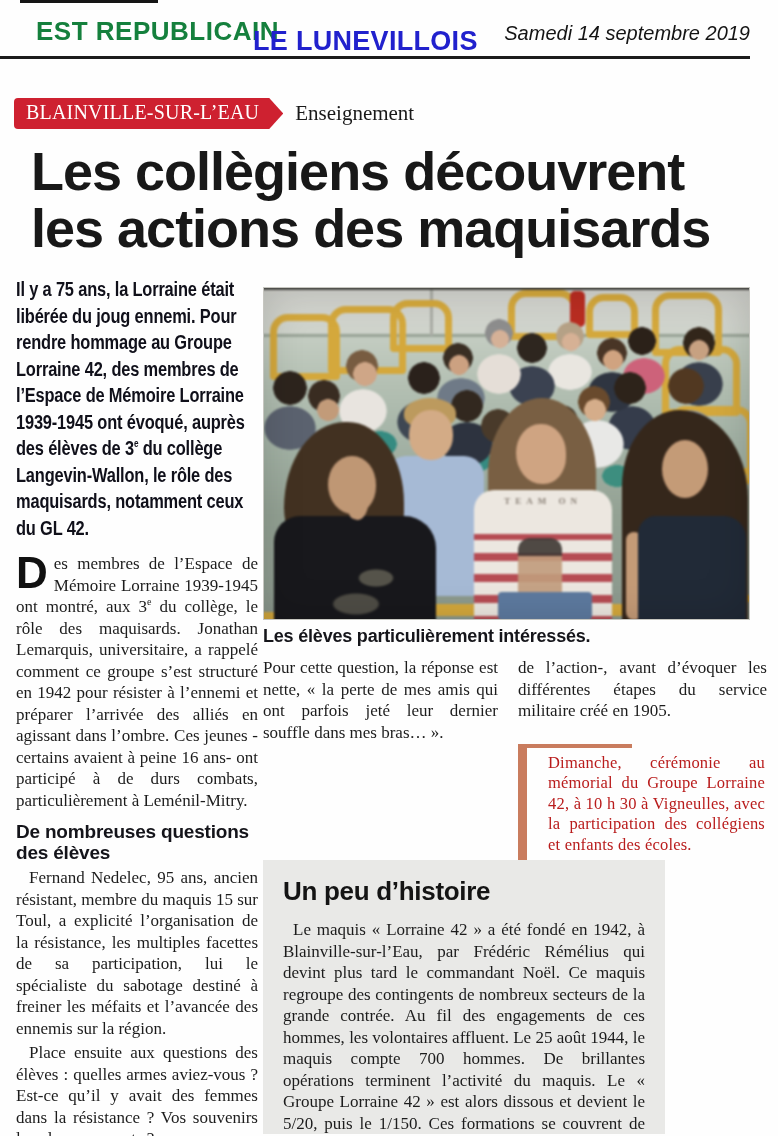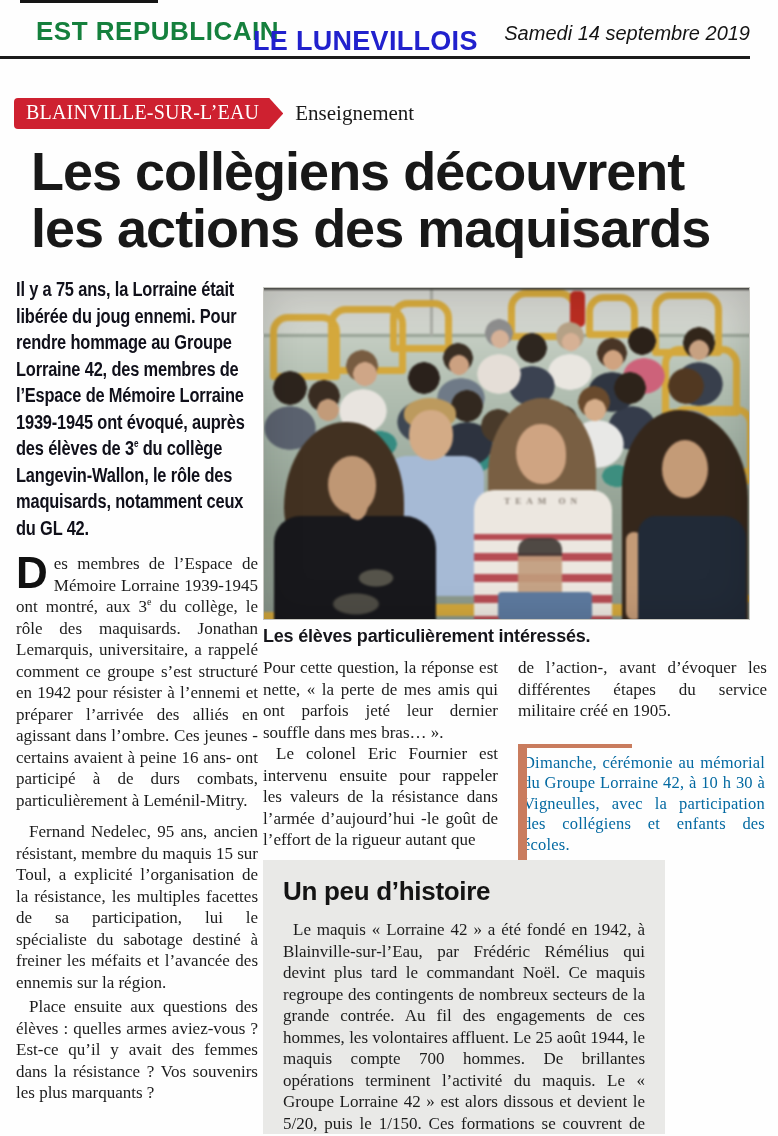--- a/index.html
+++ b/index.html
@@ -138,22 +138,22 @@
            border-radius:46% 54% 0 0/36% 42% 0 0;}
   .g3-face{left:400px;top:154px;width:46px;height:58px;background:#c79a73;border-radius:50%;}
   .g3-arm{left:364px;top:246px;width:16px;height:88px;background:#c79a73;border-radius:8px;}
   .g3-body{left:376px;top:230px;width:108px;height:105px;background:#202a38;border-radius:18px 22px 0 0;}
   .photo::after{content:"";position:absolute;inset:0;box-shadow:inset 0 0 42px rgba(0,0,0,.16);}
 
   .caption{left:263px;top:626px;width:487px;font-size:18px;font-weight:bold;color:#15151a;
            letter-spacing:-.2px;}
 
   
-  .callout{position:relative;margin-top:22px;padding:9px 2px 6px 5px;font-size:16.5px;
-           line-height:20.5px;text-align:justify;letter-spacing:.2px;color:#0369a1;}
+  .callout{position:relative;margin-top:22px;padding:9px 2px 6px 30px;font-size:16.5px;
+           line-height:20.5px;text-align:justify;letter-spacing:.2px;color:#b91c1c;}
   .callout::before{content:"";position:absolute;left:0;top:0;bottom:0;width:9px;background:#c97c5e;}
   .callout::after{content:"";position:absolute;left:0;top:0;width:114px;height:4px;background:#c97c5e;}
 
   
   .history{left:263px;top:860px;width:402px;height:274px;background:#e9e9e7;
            box-sizing:border-box;padding:16px 20px;}
   .history-title{margin:0;font-size:26px;line-height:30px;font-weight:bold;color:#141414;
                  letter-spacing:-.3px;}
   .history-body{margin:13px 0 0;font-size:17px;line-height:21.5px;text-align:justify;
                 text-indent:10px;color:#1c1c1c;}
@@ -170,20 +170,21 @@
 <div class="abs kicker">
   <span class="badge">BLAINVILLE-SUR-L’EAU</span>
   <span class="section">Enseignement</span>
 </div>
 
 <h1 class="abs headline sans"><span>Les collègiens découvrent</span><br><span>les actions des maquisards</span></h1>
 
 <div class="abs col-left">
   <p class="intro sans"><span>Il y a 75 ans, la Lorraine était libérée du joug ennemi. Pour rendre hommage au Groupe Lorraine 42, des membres de l’Espace de Mémoire Lorraine 1939-1945 ont évoqué, auprès des élèves de 3</span><sup>e</sup><span> du collège Langevin-Wallon, le rôle des maquisards, notamment ceux du GL 42.</span></p>
   <p class="bodytext para1"><span class="dropcap sans">D</span><span>es membres de l’Espace de Mémoire Lorraine 1939-1945 ont montré, aux 3</span><sup>e</sup><span> du collège, le rôle des maquisards. Jonathan Lemarquis, universitaire, a rappelé comment ce groupe s’est structuré en 1942 pour résister à l’ennemi et préparer l’arrivée des alliés en agissant dans l’ombre. Ces jeunes -certains avaient à peine 16 ans- ont participé à de durs combats, particulièrement à Leménil-Mitry.</span></p>
+  <h3 class="subhead sans">De nombreuses questions des élèves</h3>
   <p class="bodytext indent mb2">Fernand Nedelec, 95 ans, ancien résistant, membre du maquis 15 sur Toul, a explicité l’organisation de la résistance, les multiples facettes de sa participation, lui le spécialiste du sabotage destiné à freiner les méfaits et l’avancée des ennemis sur la région.</p>
   <p class="bodytext indent">Place ensuite aux questions des élèves : quelles armes aviez-vous ? Est-ce qu’il y avait des femmes dans la résistance ? Vos souvenirs les plus marquants ?</p>
 </div>
 
 <div class="abs photo">
   <div class="scene">
     <div class="wall"></div>
     <div class="rail"></div>
     <div class="doorline"></div>
     <div class="chair c1"></div>
@@ -216,21 +217,20 @@
     <div class="g3-hair"></div>
     <div class="g3-arm"></div>
     <div class="g3-body"></div>
     <div class="g3-face"></div>
   </div>
 </div>
 <div class="abs caption sans">Les élèves particulièrement intéressés.</div>
 
 <div class="abs col-mid">
   <p class="bodytext">Pour cette question, la réponse est nette, « la perte de mes amis qui ont parfois jeté leur dernier souffle dans mes bras… ».</p>
-  <p class="bodytext indent">Le colonel Eric Fournier est intervenu ensuite pour rappeler les valeurs de la résistance dans l’armée d’aujourd’hui -le goût de l’effort de la rigueur autant que</p>
 </div>
 
 <div class="abs col-right">
   <p class="bodytext">de l’action-, avant d’évoquer les différentes étapes du service militaire créé en 1905.</p>
   <div class="callout serif">Dimanche, cérémonie au mémorial du Groupe Lorraine 42, à 10 h 30 à Vigneulles, avec la participation des collégiens et enfants des écoles.</div>
 </div>
 
 <div class="abs history">
   <h2 class="history-title sans">Un peu d’histoire</h2>
   <p class="history-body">Le maquis « Lorraine 42 » a été fondé en 1942, à Blainville-sur-l’Eau, par Frédéric Rémélius qui devint plus tard le commandant Noël. Ce maquis regroupe des contingents de nombreux secteurs de la grande contrée. Au fil des engagements de ces hommes, les volontaires affluent. Le 25 août 1944, le maquis compte 700 hommes. De brillantes opérations terminent l’activité du maquis. Le « Groupe Lorraine 42 » est alors dissous et devient le 5/20, puis le 1/150. Ces formations se couvrent de gloire dans la poche de Royan.</p>

